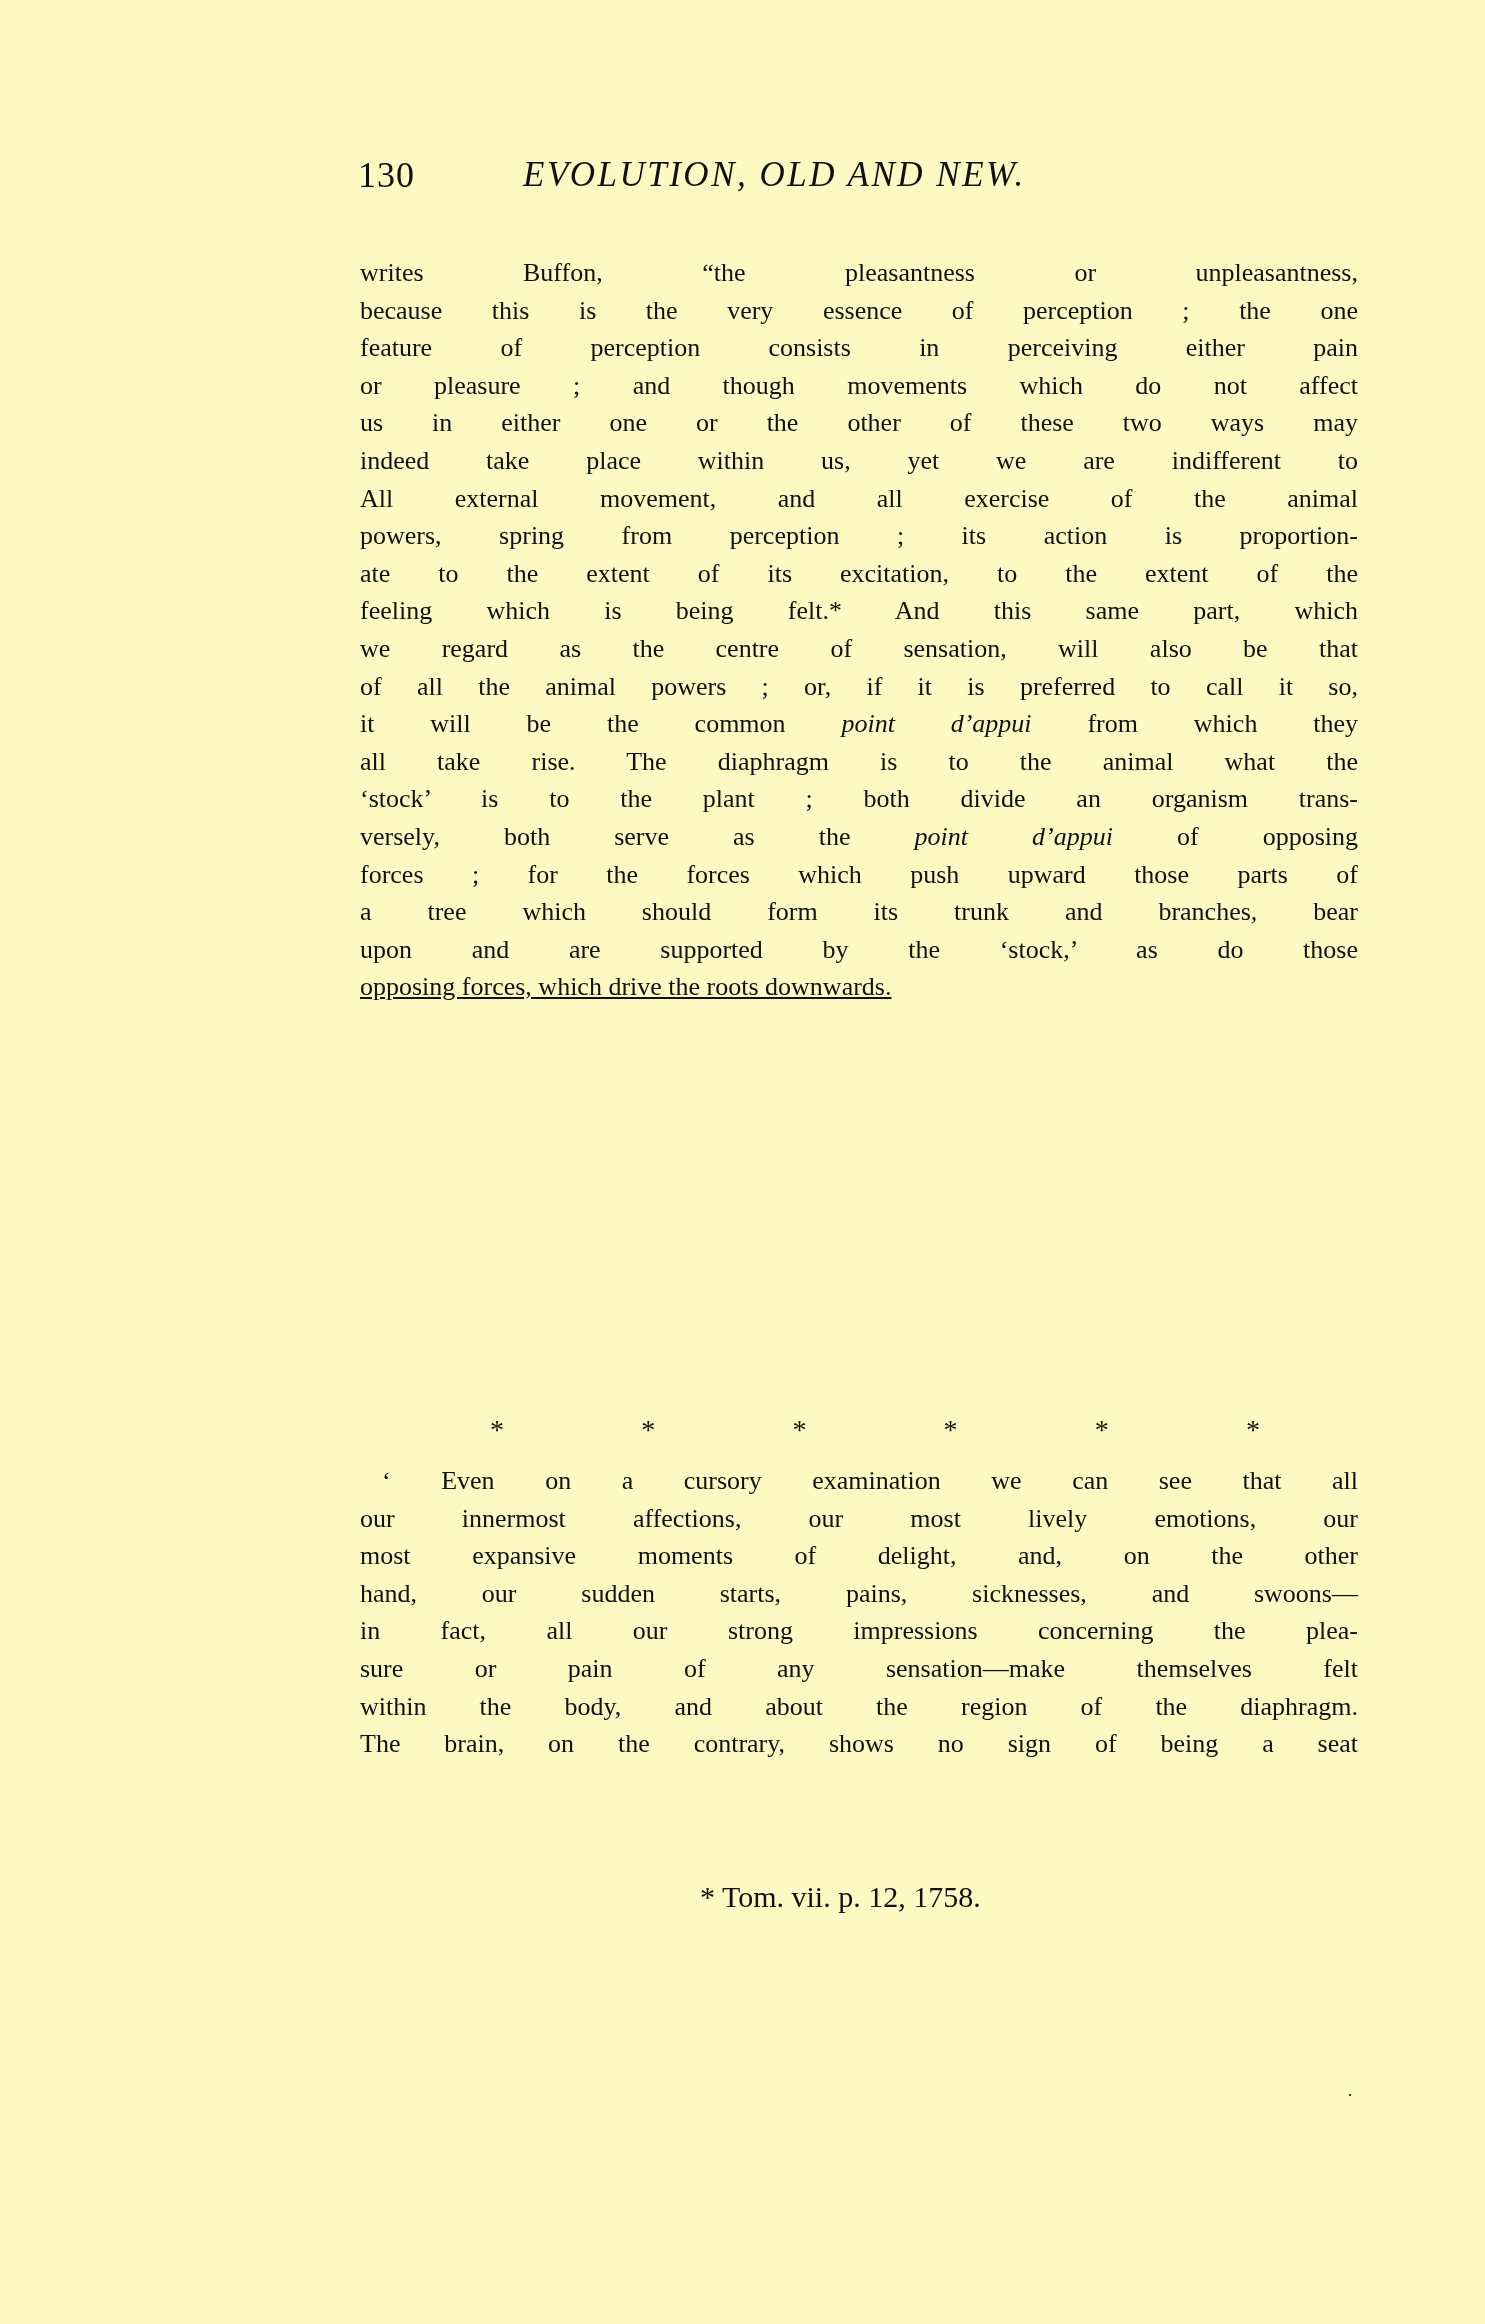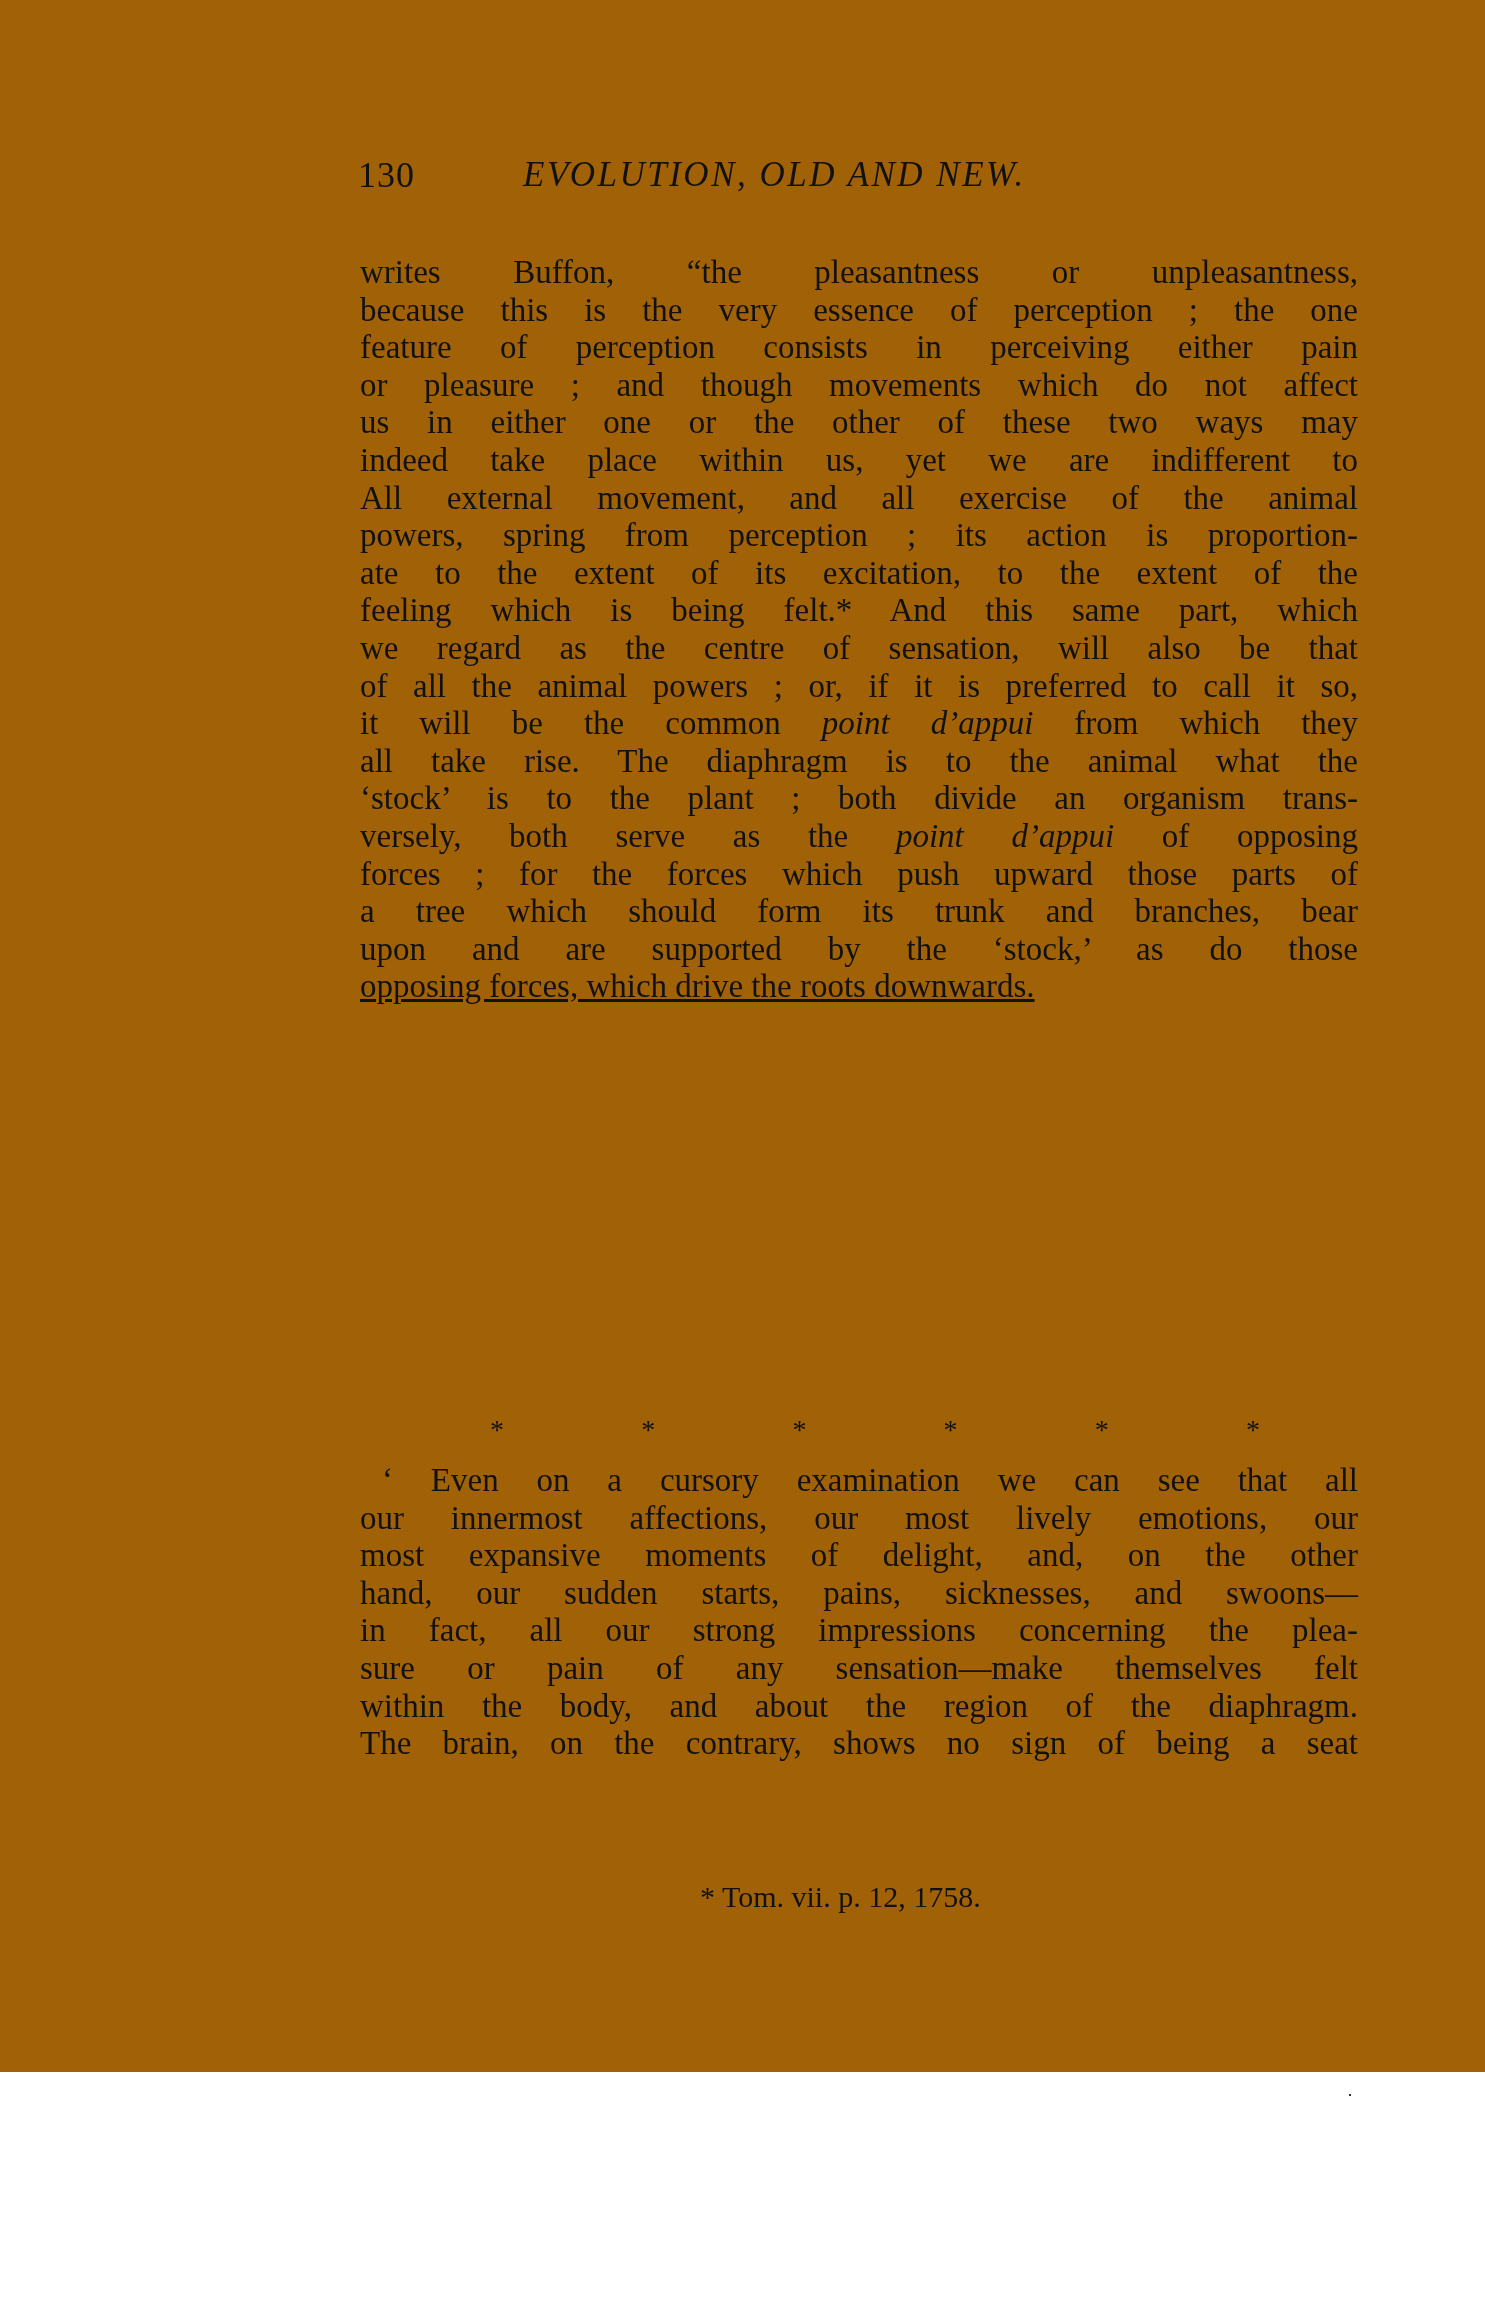--- a/index.html
+++ b/index.html
@@ -12,22 +12,22 @@
       height: 2324px;
       position: relative;
       overflow: hidden;
       font-family: "Liberation Serif", "DejaVu Serif", serif;
       color: #111111;
     }
     .page {
       position: absolute;
       left: 0; top: 0;
       width: 1485px;
-      height: 2072px;
-      background: #a16207;
+      height: 2324px;
+      background: #fef9c3;
     }
     .running-head {
       position: absolute;
       left: 358px;
       top: 150px;
       width: 1000px;
       height: 50px;
       font-size: 36px;
       line-height: 50px;
     }
@@ -49,21 +49,21 @@
     .body-text {
       position: absolute;
       left: 360px;
       top: 254px;
       width: 998px;
     }
     .line {
       display: block;
       height: 37.6px;
       line-height: 37.6px;
-      font-size: 33px;
+      font-size: 26px;
       white-space: nowrap;
       text-align: justify;
       text-align-last: justify;
     }
     .line.last {
       text-align-last: left;
       text-decoration: underline;
     }
     .line.indent {
       padding-left: 22px;

